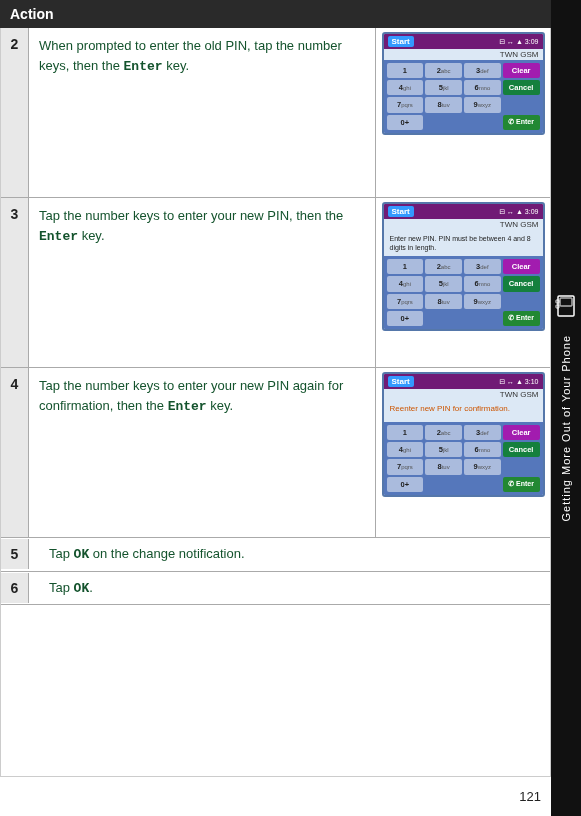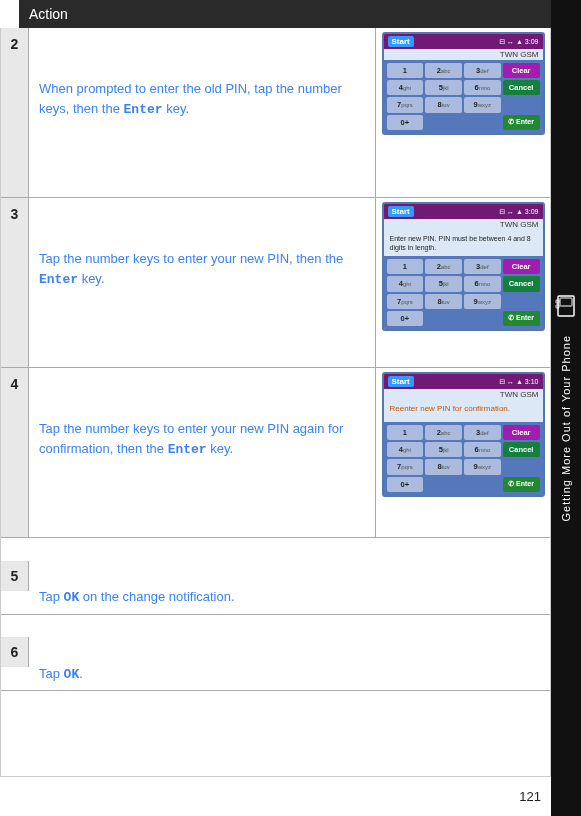--- a/index.html
+++ b/index.html
@@ -18,22 +18,21 @@
       display: flex;
       flex-direction: column;
     }
 
     
     .table-header {
       background: #2a2a2a;
       color: #fff;
       padding: 6px 10px;
       font-size: 14px;
-      font-weight: normal;
-      margin-left: 19px;
+      font-weight: bold;
     }
 
     
     .table-body {
       flex: 1;
       display: flex;
       flex-direction: column;
       border-left: 1px solid #ccc;
       border-right: 1px solid #ccc;
     }
@@ -56,22 +55,21 @@
       font-weight: bold;
       color: #222;
       flex-shrink: 0;
     }
 
     .row-text {
       flex: 1;
       padding: 8px 10px;
       font-size: 13px;
       line-height: 1.5;
-      color: #3b82f6;
-      margin-top: 43px;
+      color: #14532d;
     }
 
     .row-text .bold-mono {
       font-family: 'Courier New', monospace;
       font-weight: bold;
     }
 
     .row-screenshot {
       width: 175px;
       flex-shrink: 0;
@@ -195,21 +193,21 @@
       align-items: center;
     }
 
     .simple-row .row-number {
       min-height: 30px;
       align-items: center;
       padding-top: 0;
     }
 
     .simple-row .row-text {
-      padding: 6px 10px;
+      padding: 6px 20px;
     }
 
     
     .page-number {
       text-align: right;
       padding: 12px 10px;
       font-size: 13px;
       color: #222;
       border-top: 1px solid #ccc;
     }

